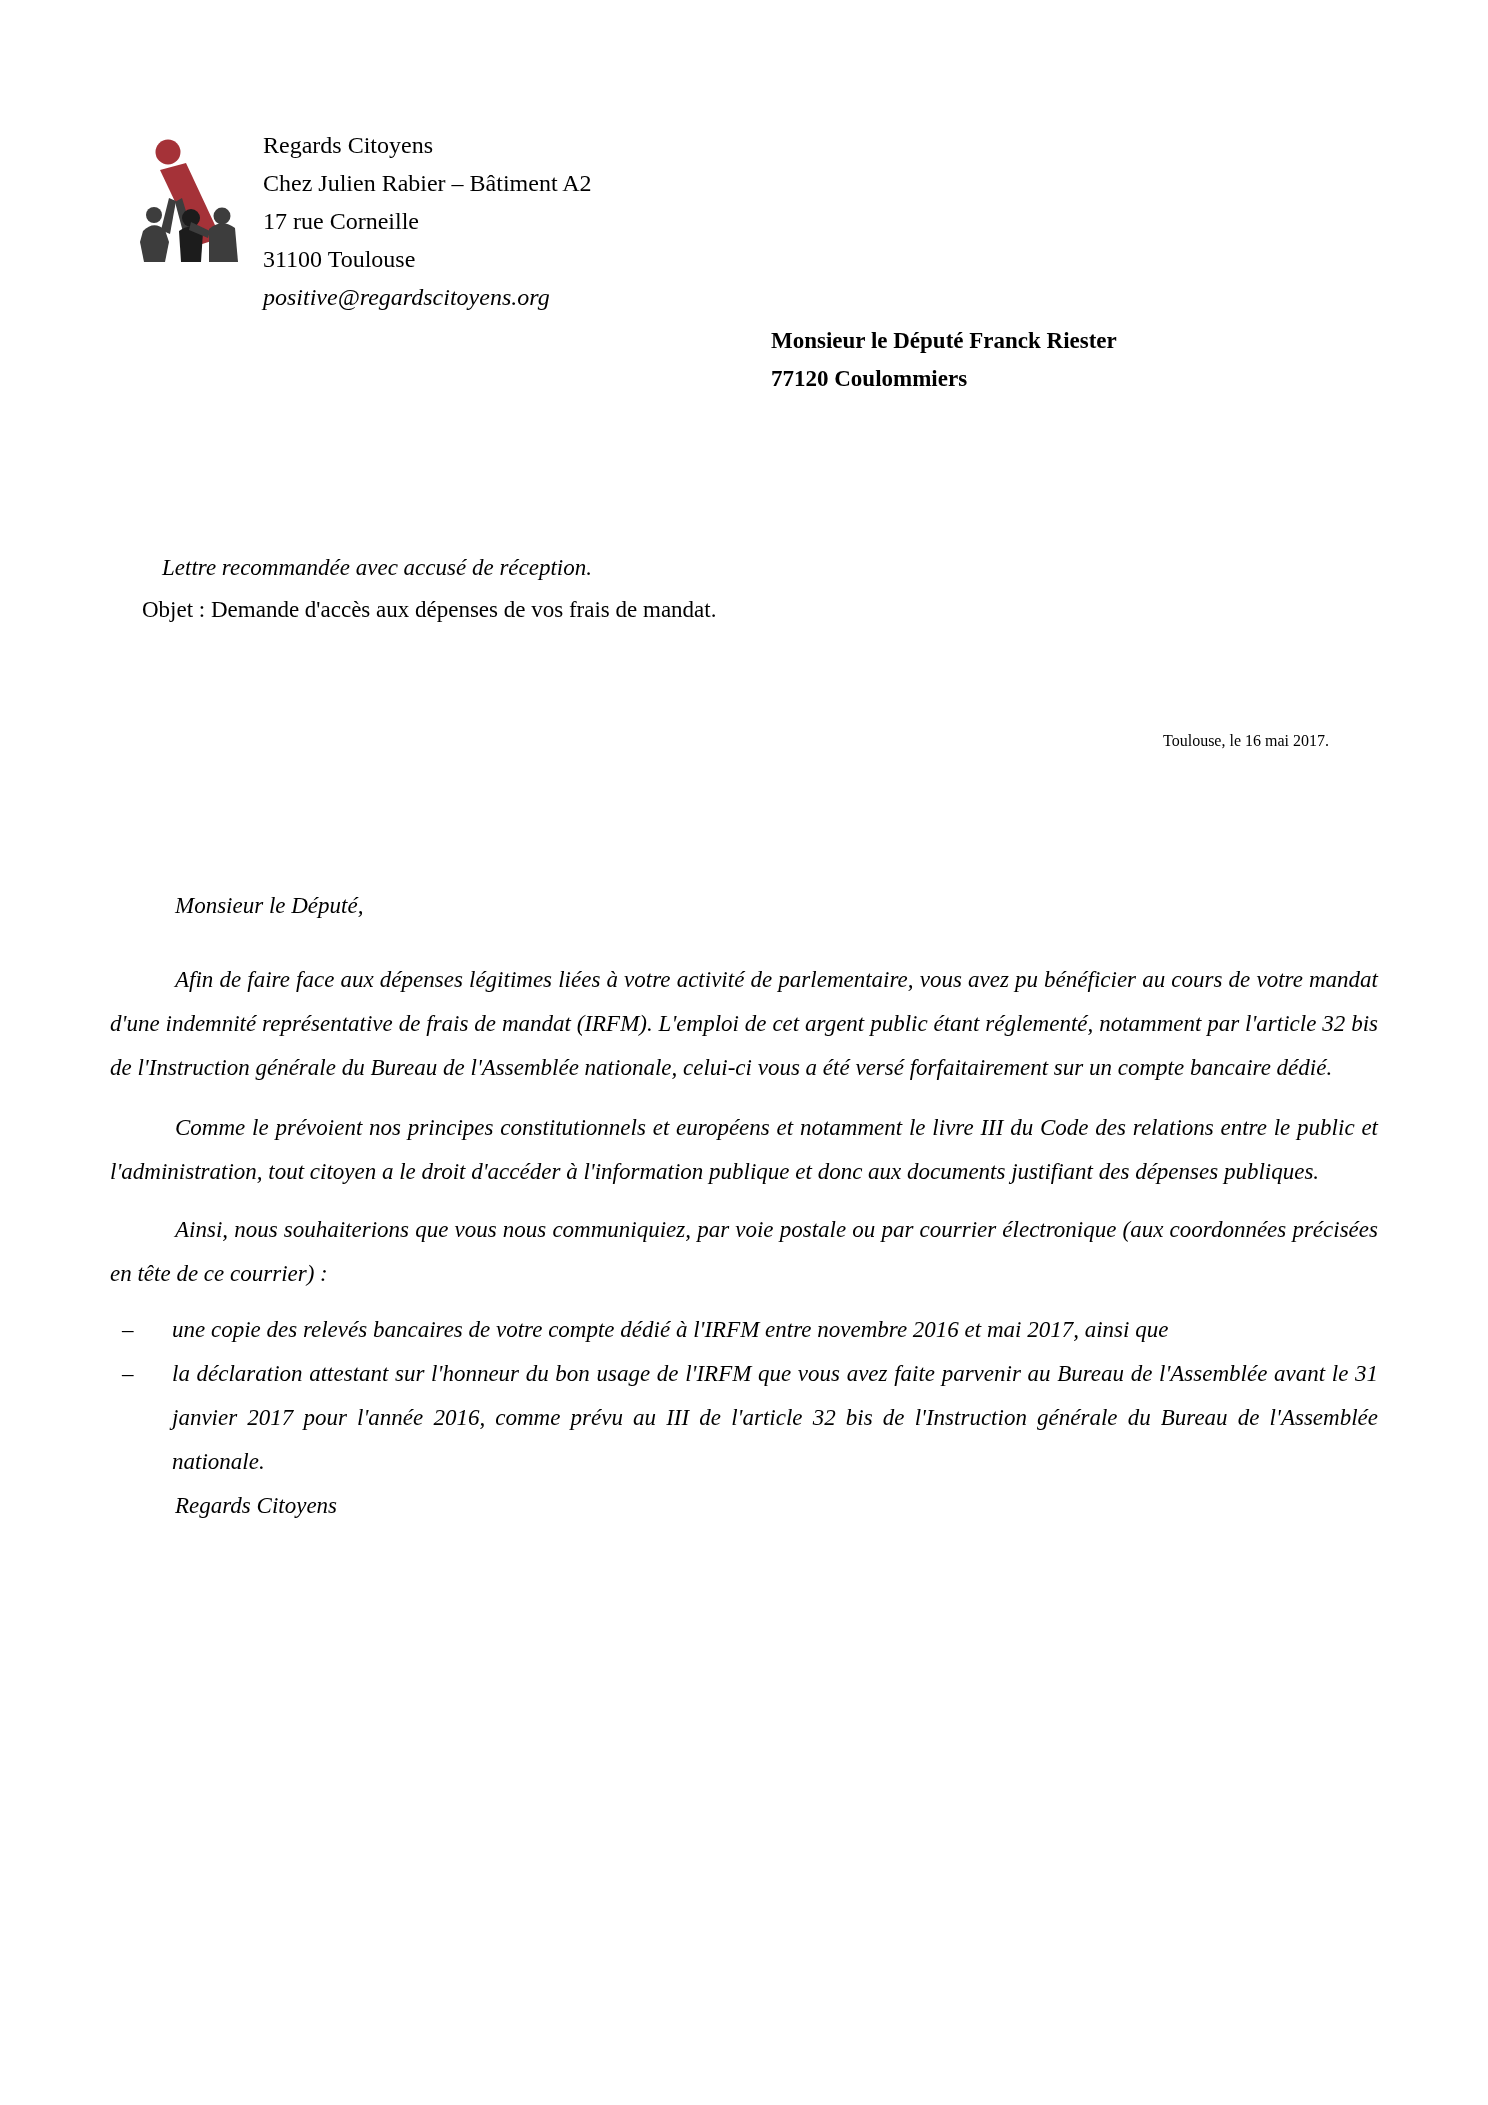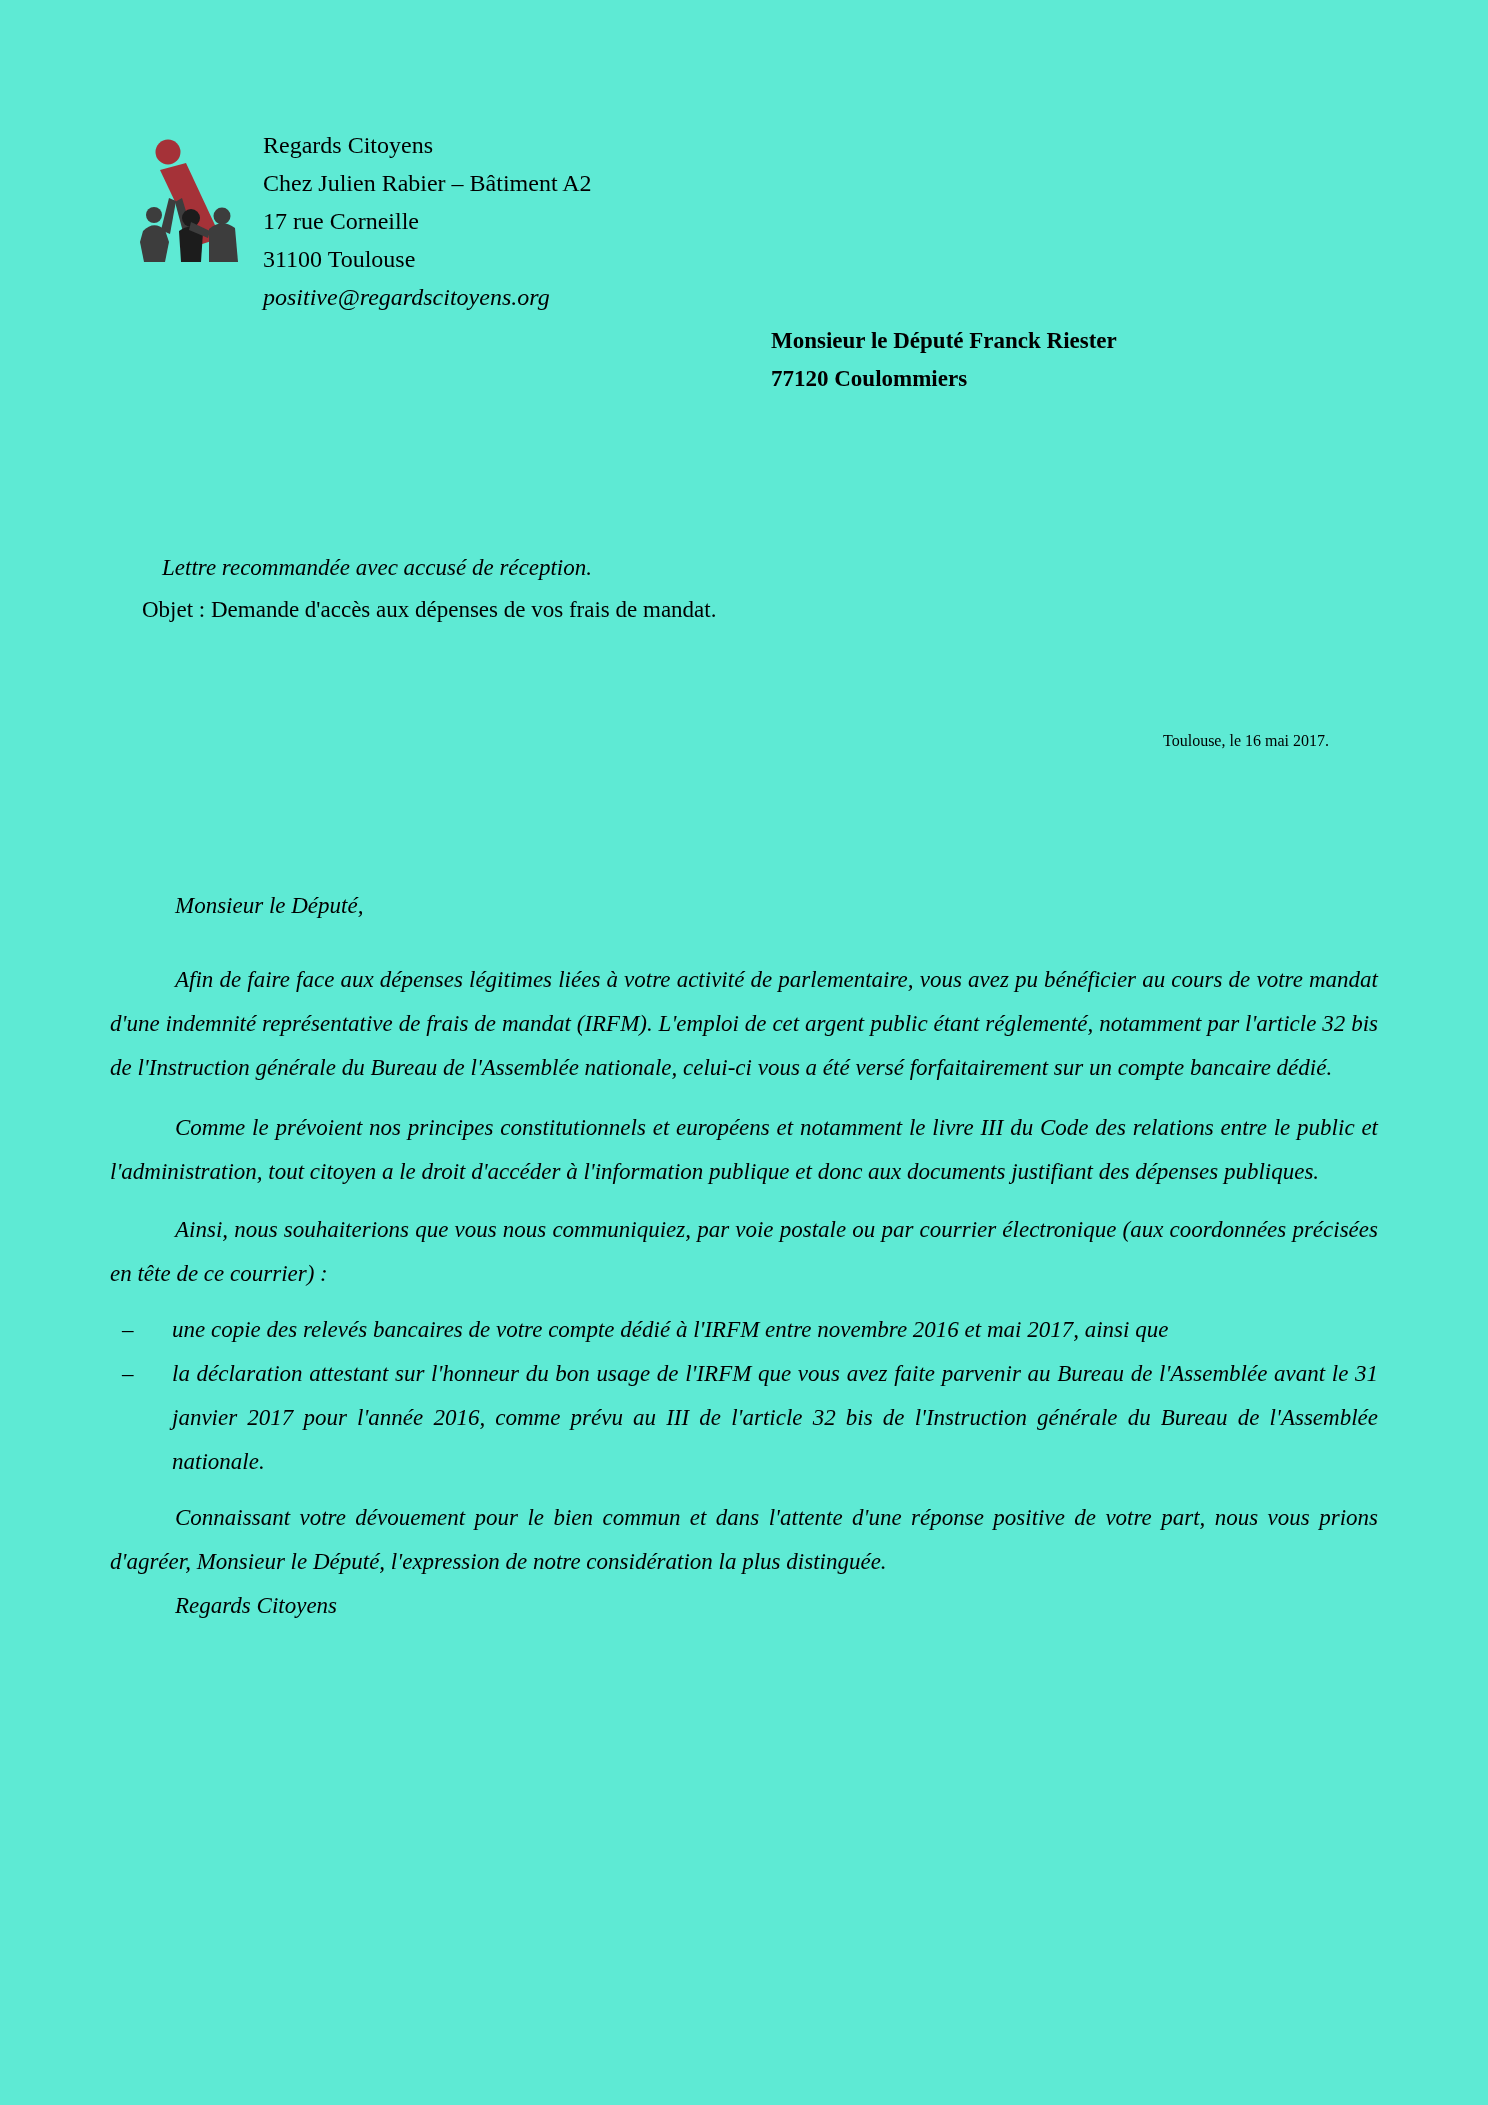--- a/index.html
+++ b/index.html
@@ -4,21 +4,21 @@
 <style>
   html, body {
     margin: 0;
     padding: 0;
     background: #e8e8e8;
   }
   .page {
     position: relative;
     width: 1488px;
     height: 2105px;
-    background: #5eead4;
+    background: #ffffff;
     font-family: "Liberation Serif", serif;
     color: #000000;
     overflow: hidden;
   }
 
   
   .logo {
     position: absolute;
     left: 103px;
     top: 136px;
@@ -169,18 +169,17 @@
       <li class="bullet-item">
         <span class="bullet-marker">–</span>
         <span class="bullet-text">une copie des relevés bancaires de votre compte dédié à l'IRFM entre novembre 2016 et mai 2017, ainsi que</span>
       </li>
       <li class="bullet-item">
         <span class="bullet-marker">–</span>
         <span class="bullet-text">la déclaration attestant sur l'honneur du bon usage de l'IRFM que vous avez faite parvenir au Bureau de l'Assemblée avant le 31 janvier 2017 pour l'année 2016, comme prévu au III de l'article 32 bis de l'Instruction générale du Bureau de l'Assemblée nationale.</span>
       </li>
     </ul>
 
-    <p class="closing-para">Connaissant votre dévouement pour le bien commun et dans l'attente d'une réponse positive de votre part, nous vous prions d'agréer, Monsieur le Député, l'expression de notre considération la plus distinguée.</p>
 
     <p class="signature">Regards Citoyens</p>
   </div>
 
 </div>
 
 </body></html>

